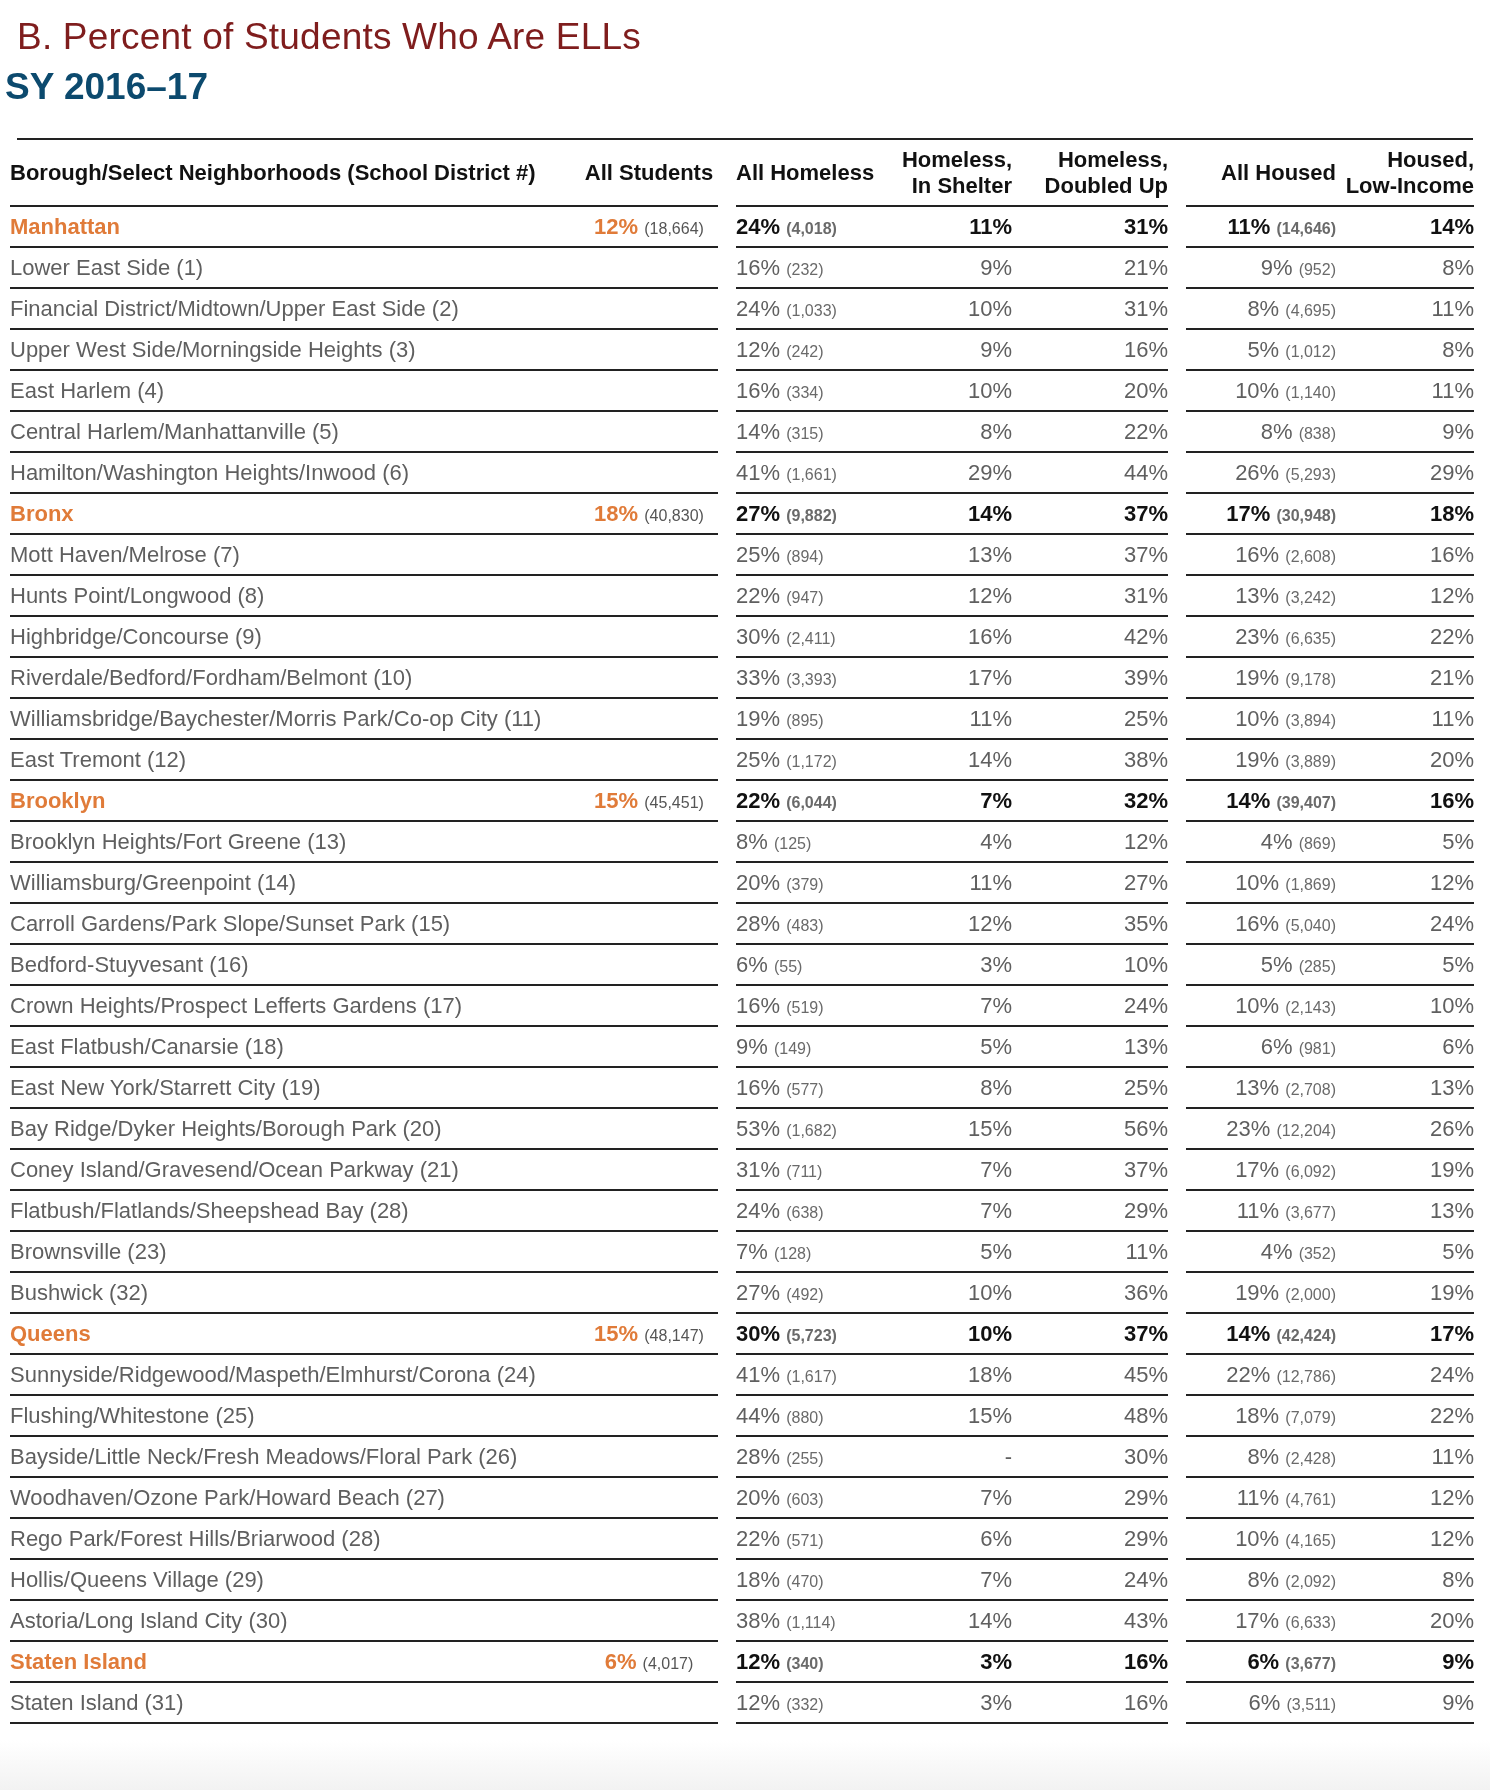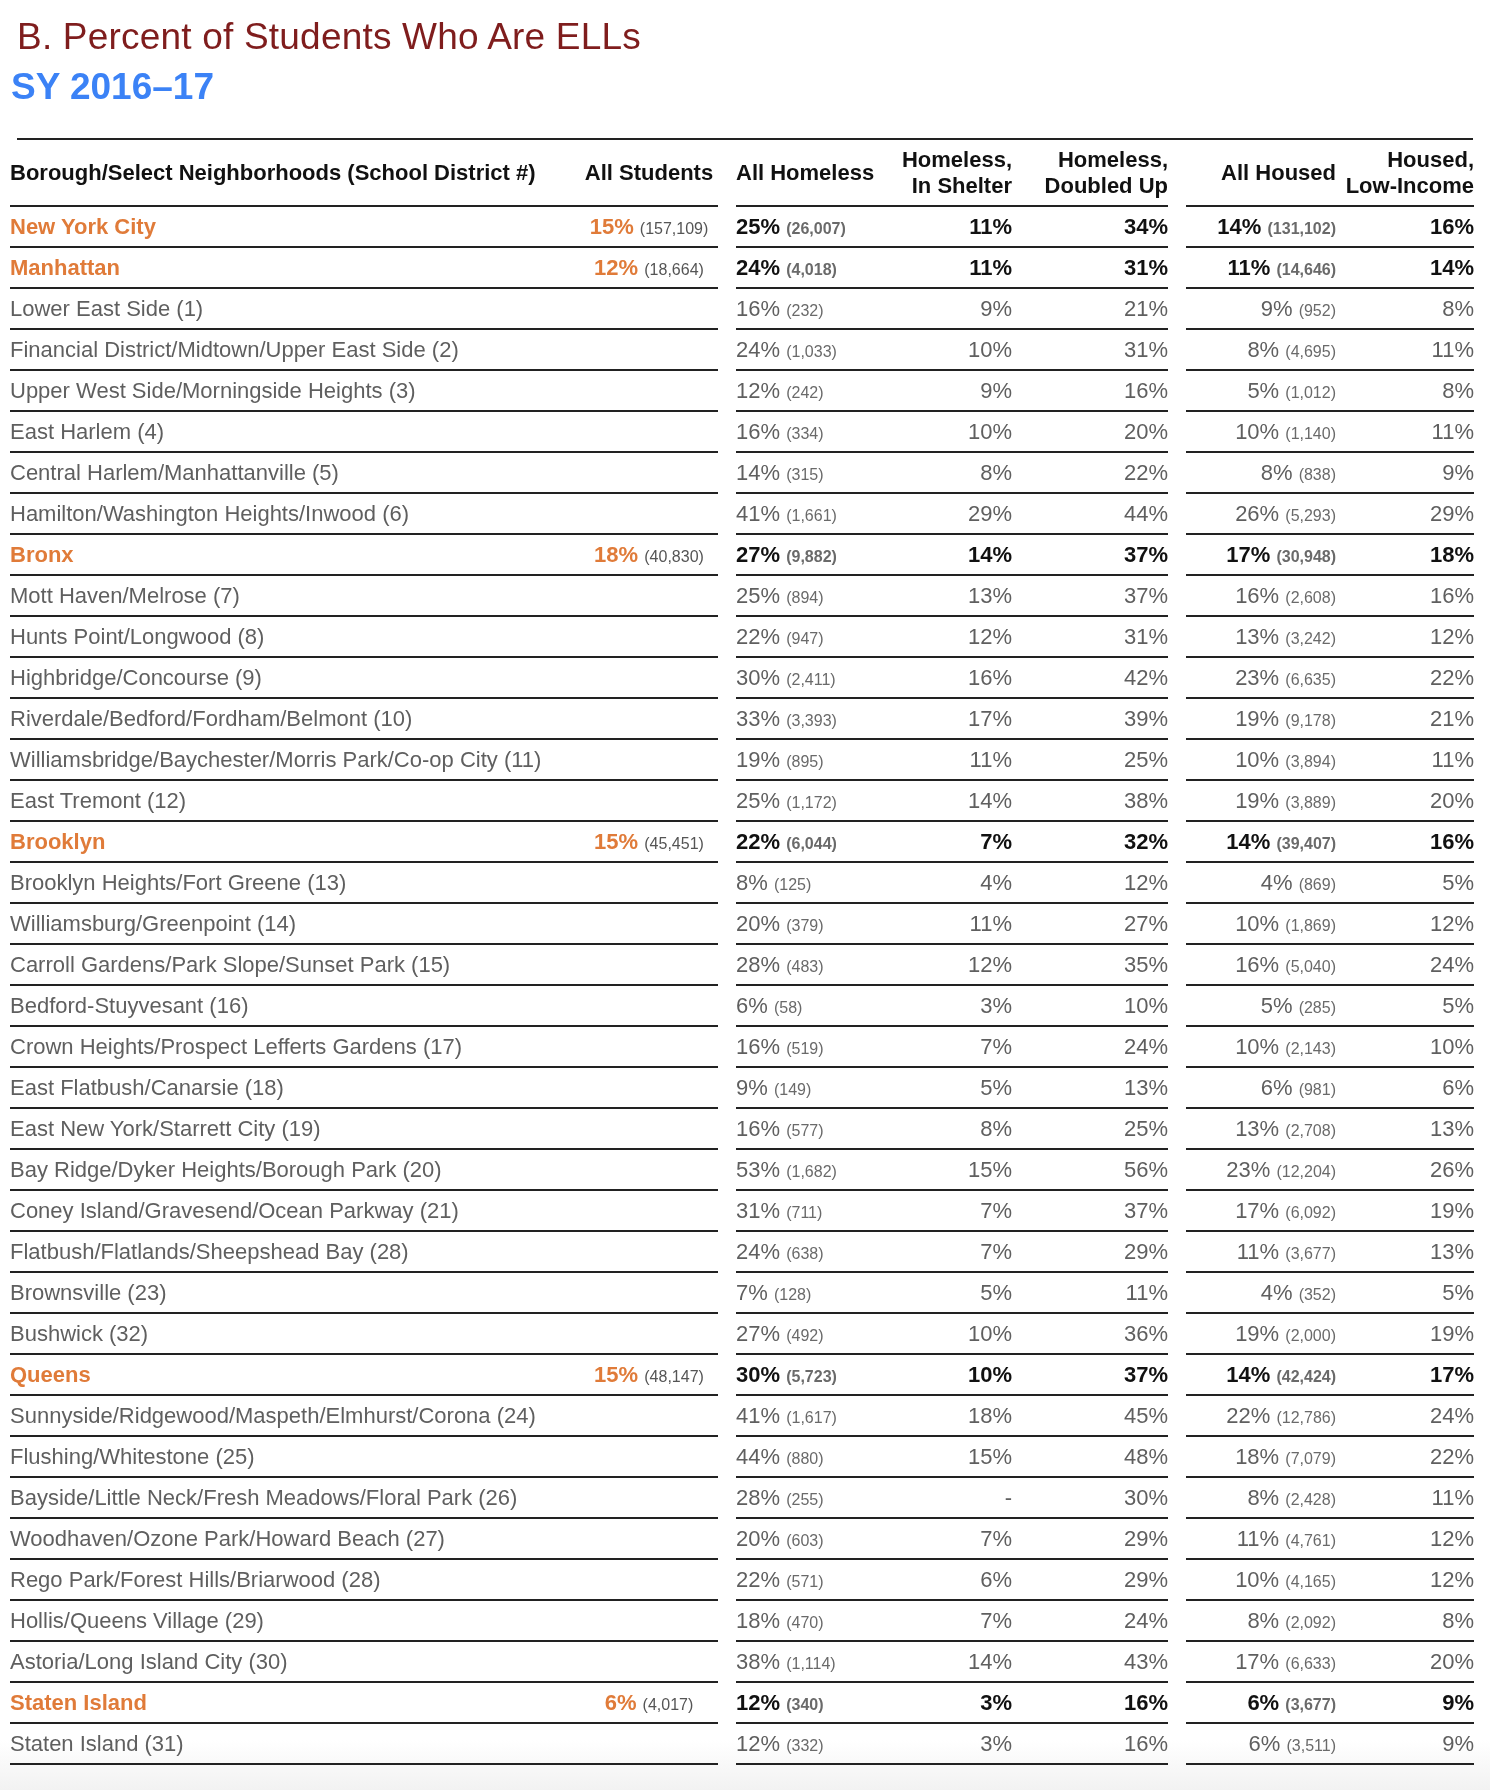--- a/index.html
+++ b/index.html
@@ -4,21 +4,21 @@
 <style>
   html, body { margin: 0; padding: 0; }
   body {
     width: 1490px; height: 1790px; overflow: hidden;
     background: linear-gradient(#ffffff 0, #ffffff 1740px, #f2f2f2 1790px);
     font-family: "Liberation Sans", sans-serif;
     color: #5f5f5f;
     position: relative;
   }
   .title { position: absolute; left: 17px; top: 16px; font-size: 37px; font-weight: normal; color: #7f1d1d; letter-spacing: 0.2px; }
-  .subtitle { position: absolute; left: 11px; top: 66px; font-size: 37px; font-weight: bold; color: #3b82f6; }
+  .subtitle { position: absolute; left: 5px; top: 66px; font-size: 37px; font-weight: bold; color: #0c4a6e; }
   .top-rule { position: absolute; left: 17px; width: 1456px; top: 138px; height: 0; border-top: 2px solid #222; }
 
   table { position: absolute; left: 10px; top: 141px; border-collapse: separate; border-spacing: 0; }
   th, td { padding: 0; white-space: nowrap; }
   th { font-size: 22px; font-weight: bold; color: #111; height: 64px; vertical-align: middle; line-height: 26px; border-bottom: 2px solid #222; }
   td { font-size: 22px; height: 39px; border-bottom: 2px solid #222; vertical-align: middle; }
 
   .c-name { width: 570px; text-align: left; }
   .c-all { width: 138px; text-align: center; }
   .gap { width: 18px; border-bottom: none !important; }
@@ -52,31 +52,20 @@
       <th class="c-hom">All Homeless</th>
       <th class="c-shel"><span>Homeless,</span><br><span>In Shelter</span></th>
       <th class="c-dbl"><span>Homeless,</span><br><span>Doubled Up</span></th>
       <th class="gap"></th>
       <th class="c-hou">All Housed</th>
       <th class="c-low"><span>Housed,</span><br><span>Low-Income</span></th>
     </tr>
   </thead>
   <tbody id="tbody">
       <tr class="borough">
-        <td class="c-name">New York City</td>
-        <td class="c-all"><span class="pct">15%</span> <span class="count">(157,109)</span></td>
-        <td class="gap"></td>
-        <td class="c-hom"><span>25%</span> <span class="count">(26,007)</span></td>
-        <td class="c-shel">11%</td>
-        <td class="c-dbl">34%</td>
-        <td class="gap"></td>
-        <td class="c-hou"><span>14%</span> <span class="count">(131,102)</span></td>
-        <td class="c-low">16%</td>
-      </tr>
-      <tr class="borough">
         <td class="c-name">Manhattan</td>
         <td class="c-all"><span class="pct">12%</span> <span class="count">(18,664)</span></td>
         <td class="gap"></td>
         <td class="c-hom"><span>24%</span> <span class="count">(4,018)</span></td>
         <td class="c-shel">11%</td>
         <td class="c-dbl">31%</td>
         <td class="gap"></td>
         <td class="c-hou"><span>11%</span> <span class="count">(14,646)</span></td>
         <td class="c-low">14%</td>
       </tr>
@@ -264,21 +253,21 @@
         <td class="c-shel">12%</td>
         <td class="c-dbl">35%</td>
         <td class="gap"></td>
         <td class="c-hou"><span>16%</span> <span class="count">(5,040)</span></td>
         <td class="c-low">24%</td>
       </tr>
       <tr class="nbhd">
         <td class="c-name">Bedford-Stuyvesant (16)</td>
         <td class="c-all"></td>
         <td class="gap"></td>
-        <td class="c-hom"><span>6%</span> <span class="count">(58)</span></td>
+        <td class="c-hom"><span>6%</span> <span class="count">(55)</span></td>
         <td class="c-shel">3%</td>
         <td class="c-dbl">10%</td>
         <td class="gap"></td>
         <td class="c-hou"><span>5%</span> <span class="count">(285)</span></td>
         <td class="c-low">5%</td>
       </tr>
       <tr class="nbhd">
         <td class="c-name">Crown Heights/Prospect Lefferts Gardens (17)</td>
         <td class="c-all"></td>
         <td class="gap"></td>

